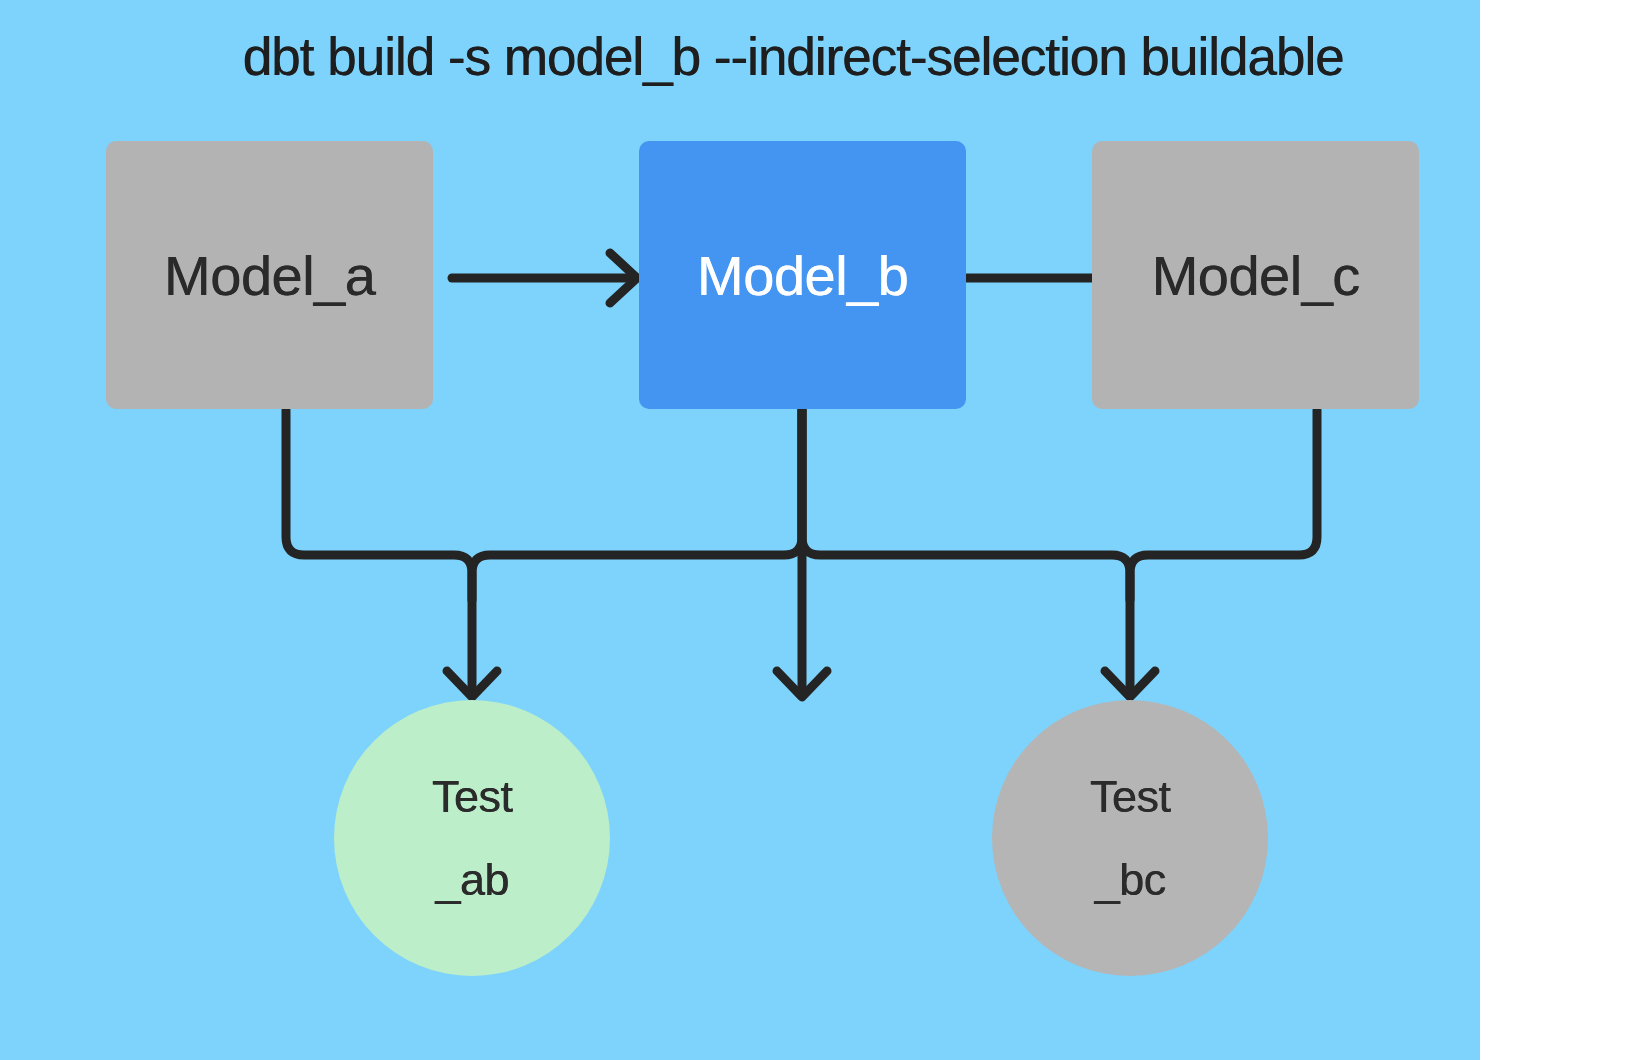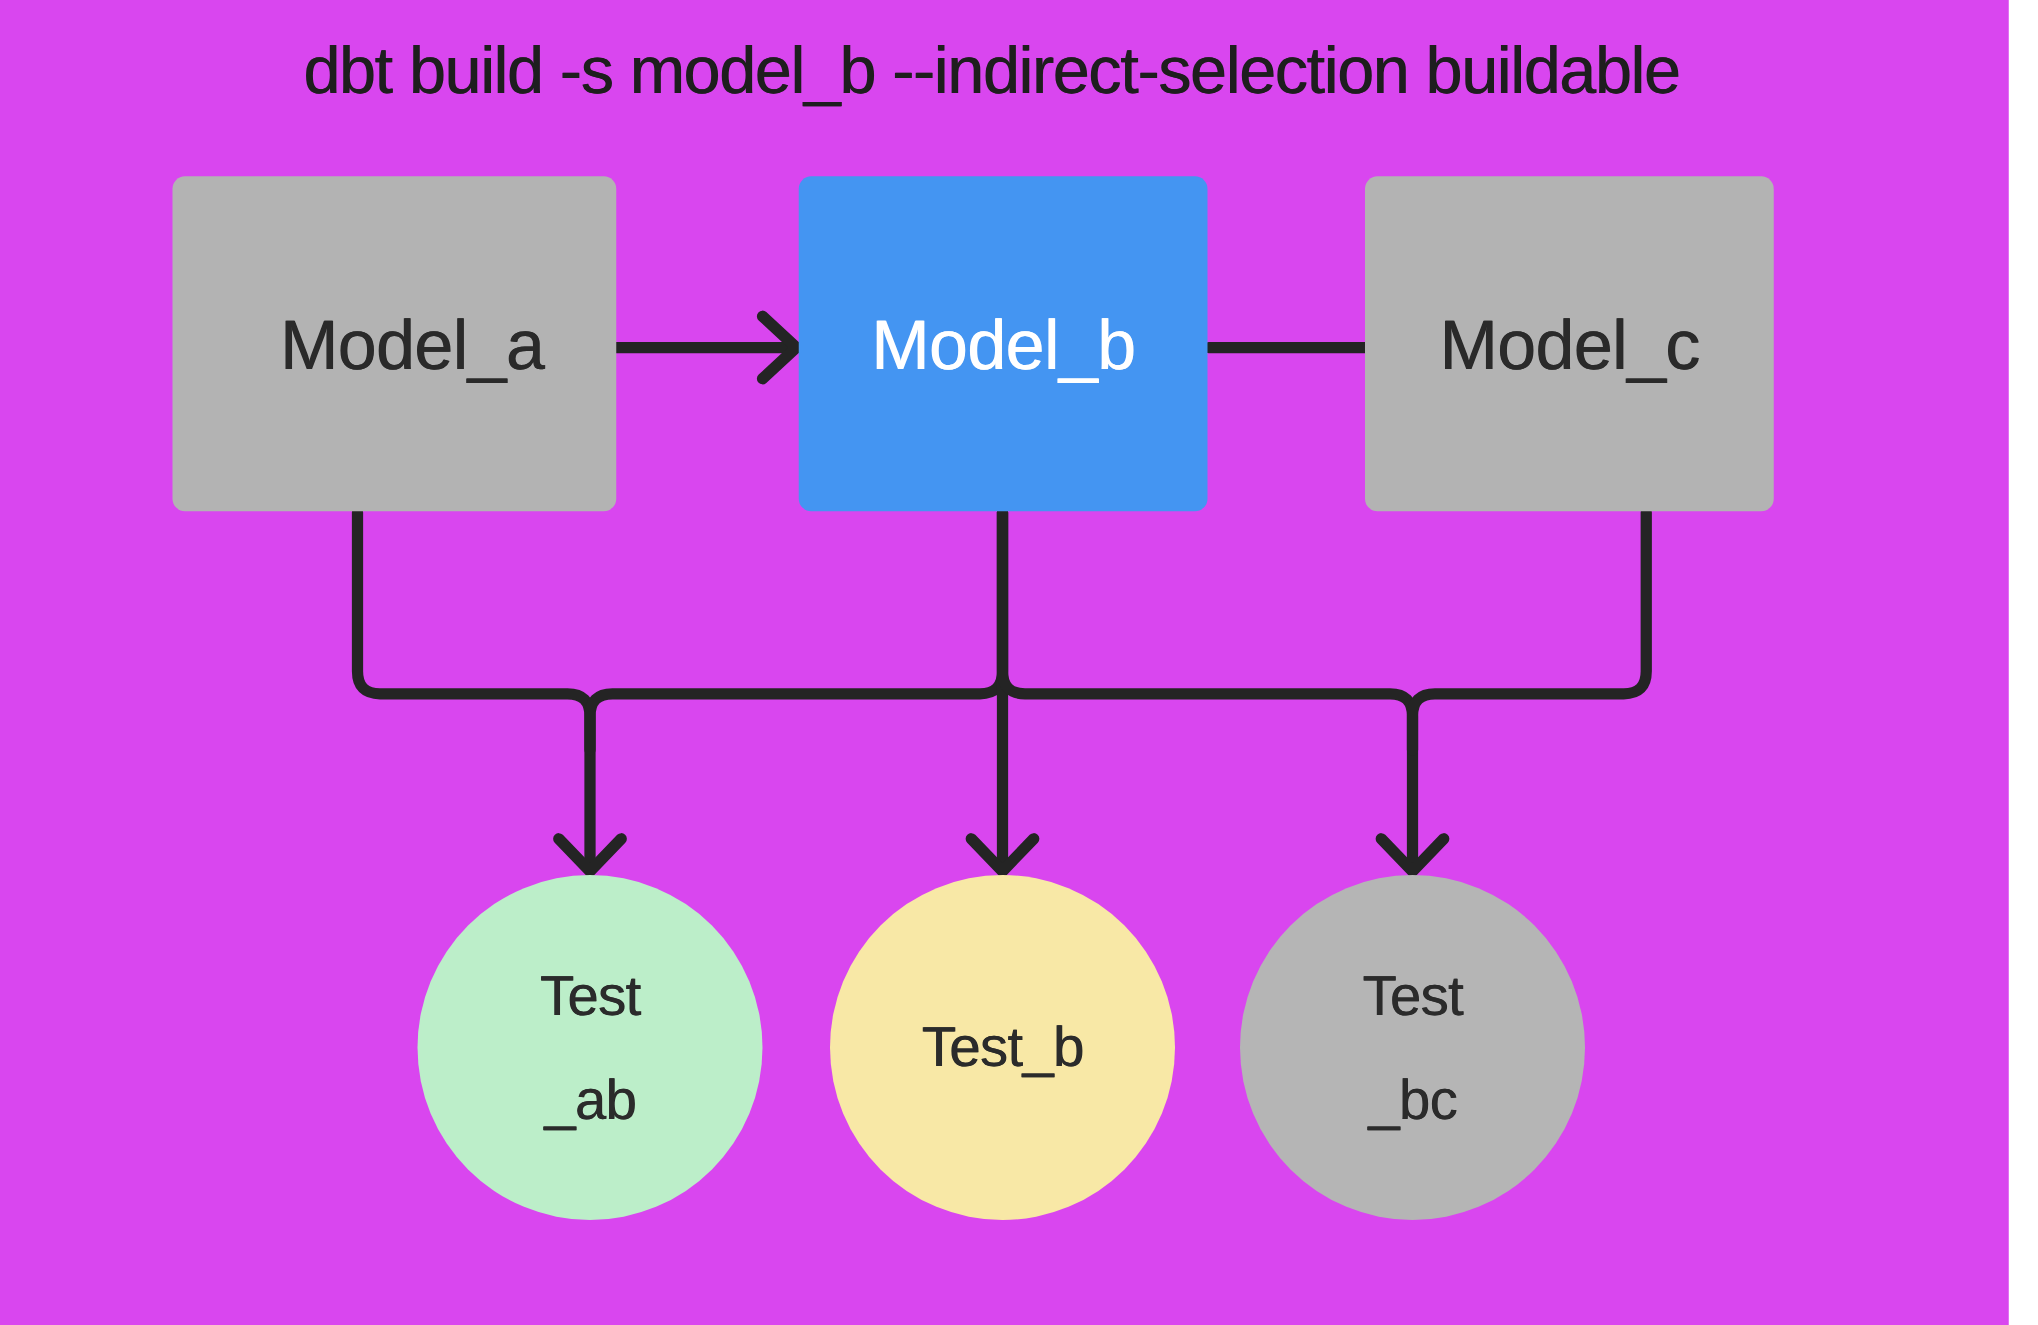--- a/index.html
+++ b/index.html
@@ -1,19 +1,19 @@
 <!DOCTYPE html>
 <html><head>
 <meta charset="utf-8">
 <style>
   html,body{margin:0;padding:0;background:#ffffff;}
   #canvas{
     position:relative;
-    width:1607px;height:1060px;
-    background:#d946ef;
+    width:1480px;height:1060px;
+    background:#7dd3fc;
     overflow:hidden;
     font-family:"Liberation Sans", sans-serif;
   }
   #title{
     position:absolute;
     left:793px;top:30px;
     transform:translateX(-50%);
     white-space:nowrap;
     font-size:53px;
     font-weight:500;
@@ -36,21 +36,21 @@
     position:absolute;
     top:141px;
     width:327px;height:268px;
     border-radius:10px;
     display:flex;align-items:center;justify-content:center;
     font-size:56px;
     font-weight:500;
     letter-spacing:-0.5px;
     text-shadow:0.5px 0 0 currentColor;
   }
-  #model-a{left:138px;background:#b3b3b3;color:#2a2a2a;padding-left:28px;}
+  #model-a{left:106px;background:#b3b3b3;color:#2a2a2a;}
   #model-b{left:639px;background:#4495f2;color:#ffffff;}
   #model-c{left:1092px;background:#b3b3b3;color:#2a2a2a;}
   .test{
     position:absolute;
     top:700px;
     width:276px;height:276px;
     border-radius:50%;
     display:flex;flex-direction:column;align-items:center;justify-content:center;
     text-align:center;
     font-size:45px;
@@ -105,22 +105,19 @@
 
   <div id="model-c" class="model">
     <span>Model_c</span>
   </div>
 
   <div id="test-ab" class="test">
     <span>Test</span>
     <span>_ab</span>
   </div>
 
-  <div id="test-b" class="test">
-    <span>Test_b</span>
-  </div>
 
   <div id="test-bc" class="test">
     <span>Test</span>
     <span>_bc</span>
   </div>
 
 </div>
 
 </body></html>

